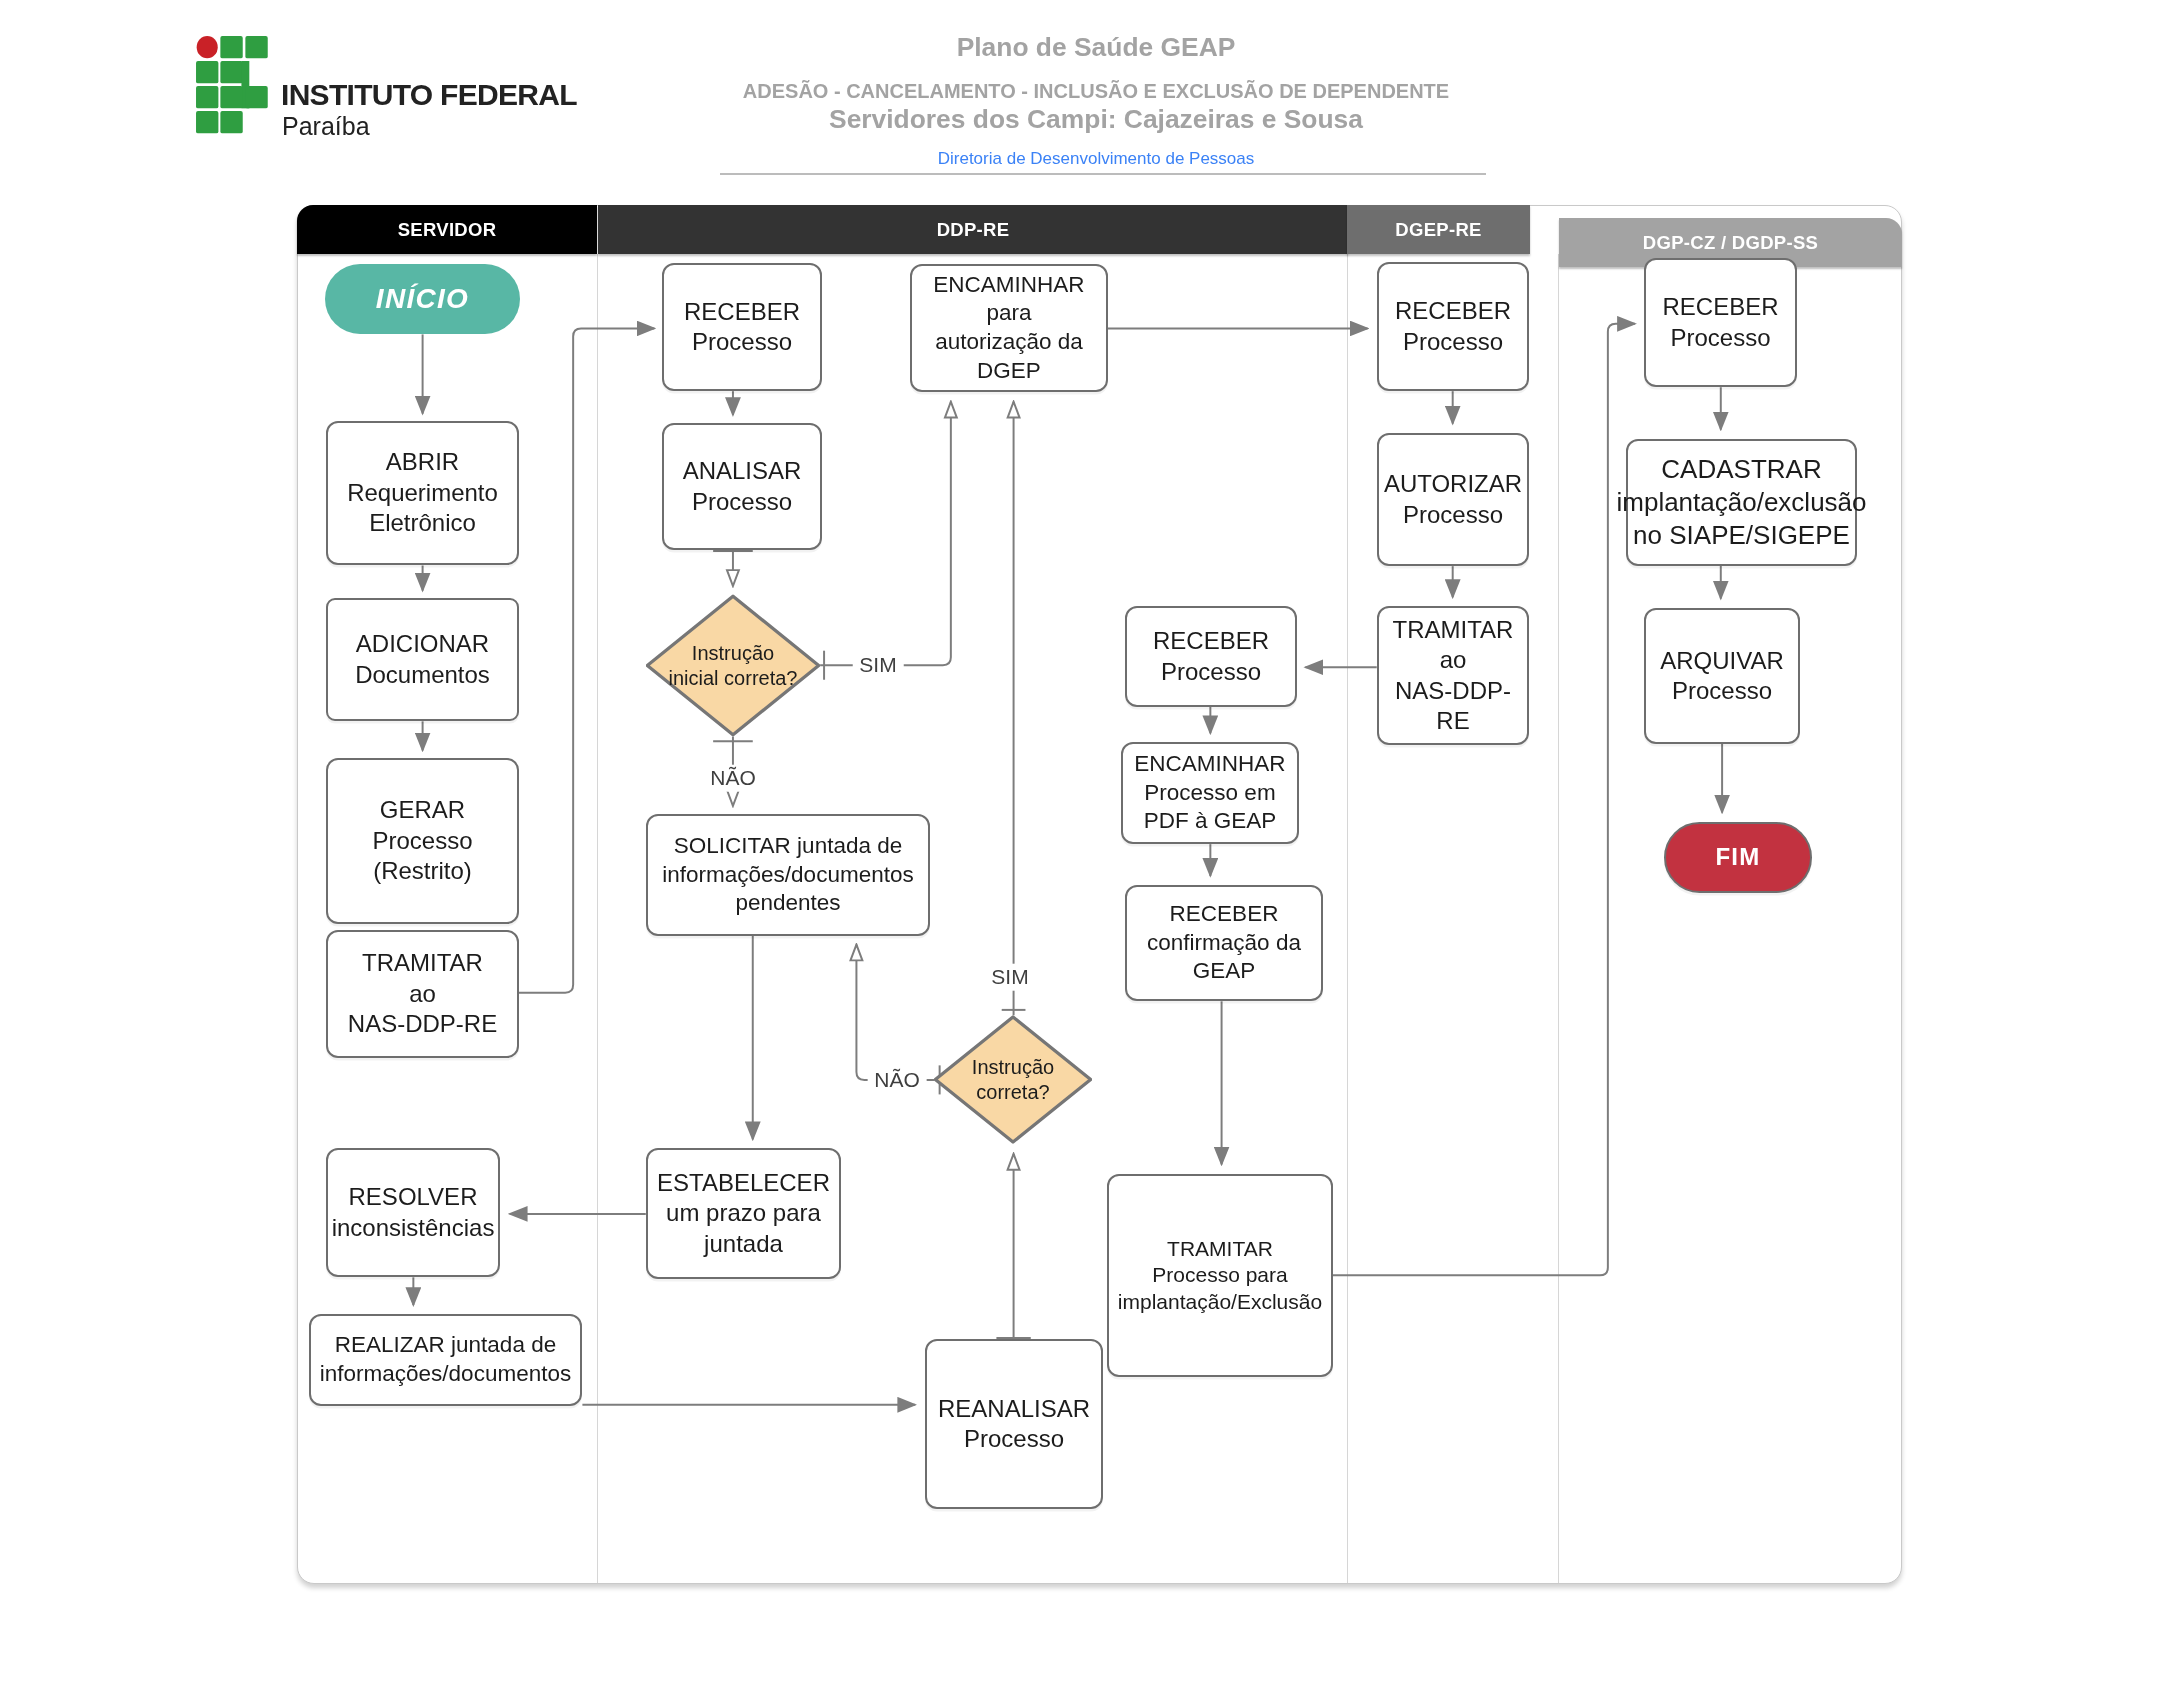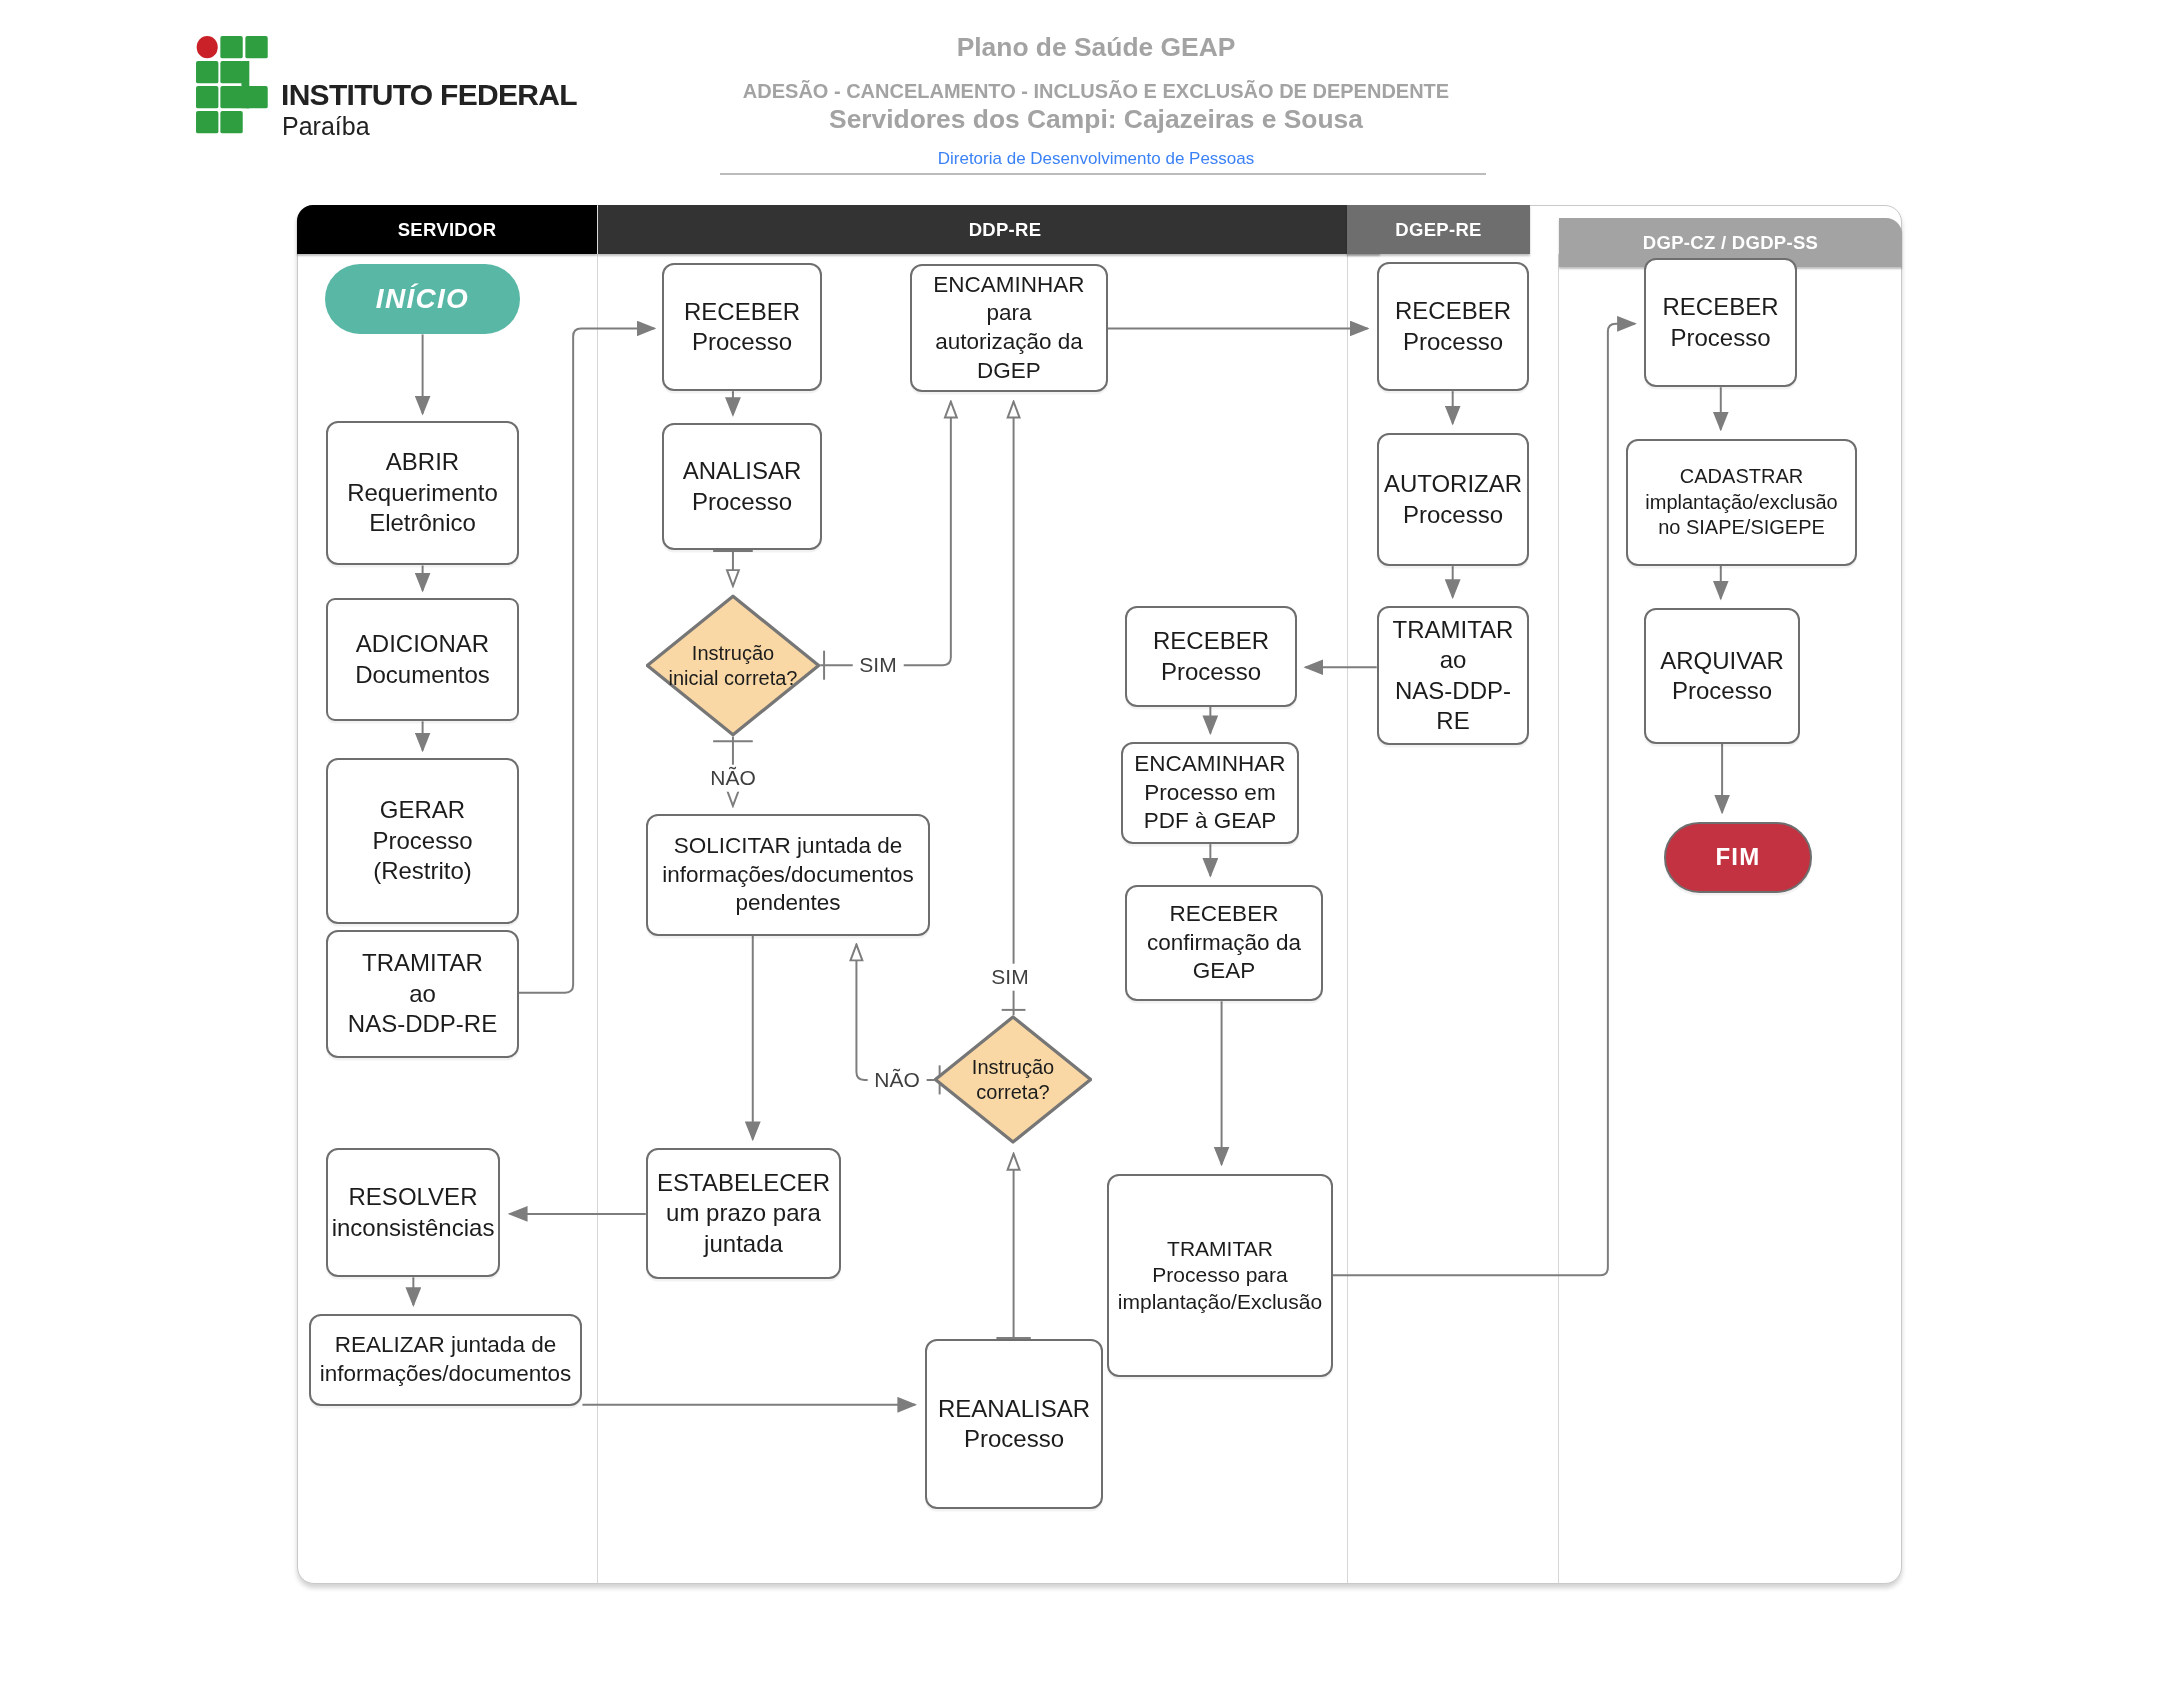--- a/index.html
+++ b/index.html
@@ -18,31 +18,31 @@
   .tdivider{position:absolute;left:720px;top:173px;width:766px;height:2px;background:#bcbcbc;}
 
   
   .frame{position:absolute;left:297px;top:205px;width:1605px;height:1379px;background:#fff;
          border:1.3px solid #c9c9c9;border-radius:17px;box-sizing:border-box;
          box-shadow:0 4px 5.3px rgba(0,0,0,0.18);}
   .lane-h{position:absolute;top:205px;height:49px;display:flex;align-items:center;justify-content:center;
           color:#fff;font-weight:bold;font-size:18.5px;letter-spacing:0.3px;z-index:2;
           box-shadow:0 2px 2px rgba(0,0,0,0.25);}
   .lh-servidor{left:297px;width:300px;background:#000000;border-radius:16px 0 0 0;}
-  .lh-ddp{left:598px;width:750px;background:#333333;padding-left:32px;}
+  .lh-ddp{left:598px;width:750px;background:#333333;}
   .lh-dgep{left:1347px;width:183px;background:#6e6e6e;}
   .lh-dgp{left:1559px;width:343px;background:#a3a3a3;border-radius:0 16px 0 0;margin-top:13px;}
   .vline{position:absolute;top:254px;height:1329px;width:1.3px;background:#d6d6d6;z-index:1;}
 
   
   .node{position:absolute;background:#fff;border:2.6px solid #6e6e6e;border-radius:12px;
         display:flex;align-items:center;justify-content:center;text-align:center;
         color:#1c1c1c;font-size:24px;line-height:1.27;white-space:pre-line;
         box-sizing:border-box;z-index:2;box-shadow:0 2.6px 0 rgba(0,0,0,0.05);}
-  .fs34{font-size:22.5px;} .fs33{font-size:20px;} .fs32{font-size:21px;}
+  .fs34{font-size:22.5px;} .fs33{font-size:26px;} .fs32{font-size:21px;}
   .pill-start{border:none;border-radius:40px;background:#58b7a5;color:#fff;
               font-weight:bold;font-style:italic;font-size:28px;letter-spacing:1.3px;box-shadow:none;}
   .pill-end{border-radius:40px;background:#c23240;color:#fff;font-weight:bold;
             font-size:24px;letter-spacing:1.3px;}
   .diamond{position:absolute;z-index:2;}
   .diamond svg{position:absolute;left:0;top:0;}
   .dtext{position:absolute;left:0;top:0;right:0;bottom:0;display:flex;align-items:center;justify-content:center;
          text-align:center;font-size:20px;line-height:1.25;color:#1c1c1c;white-space:pre-line;}
 
   

